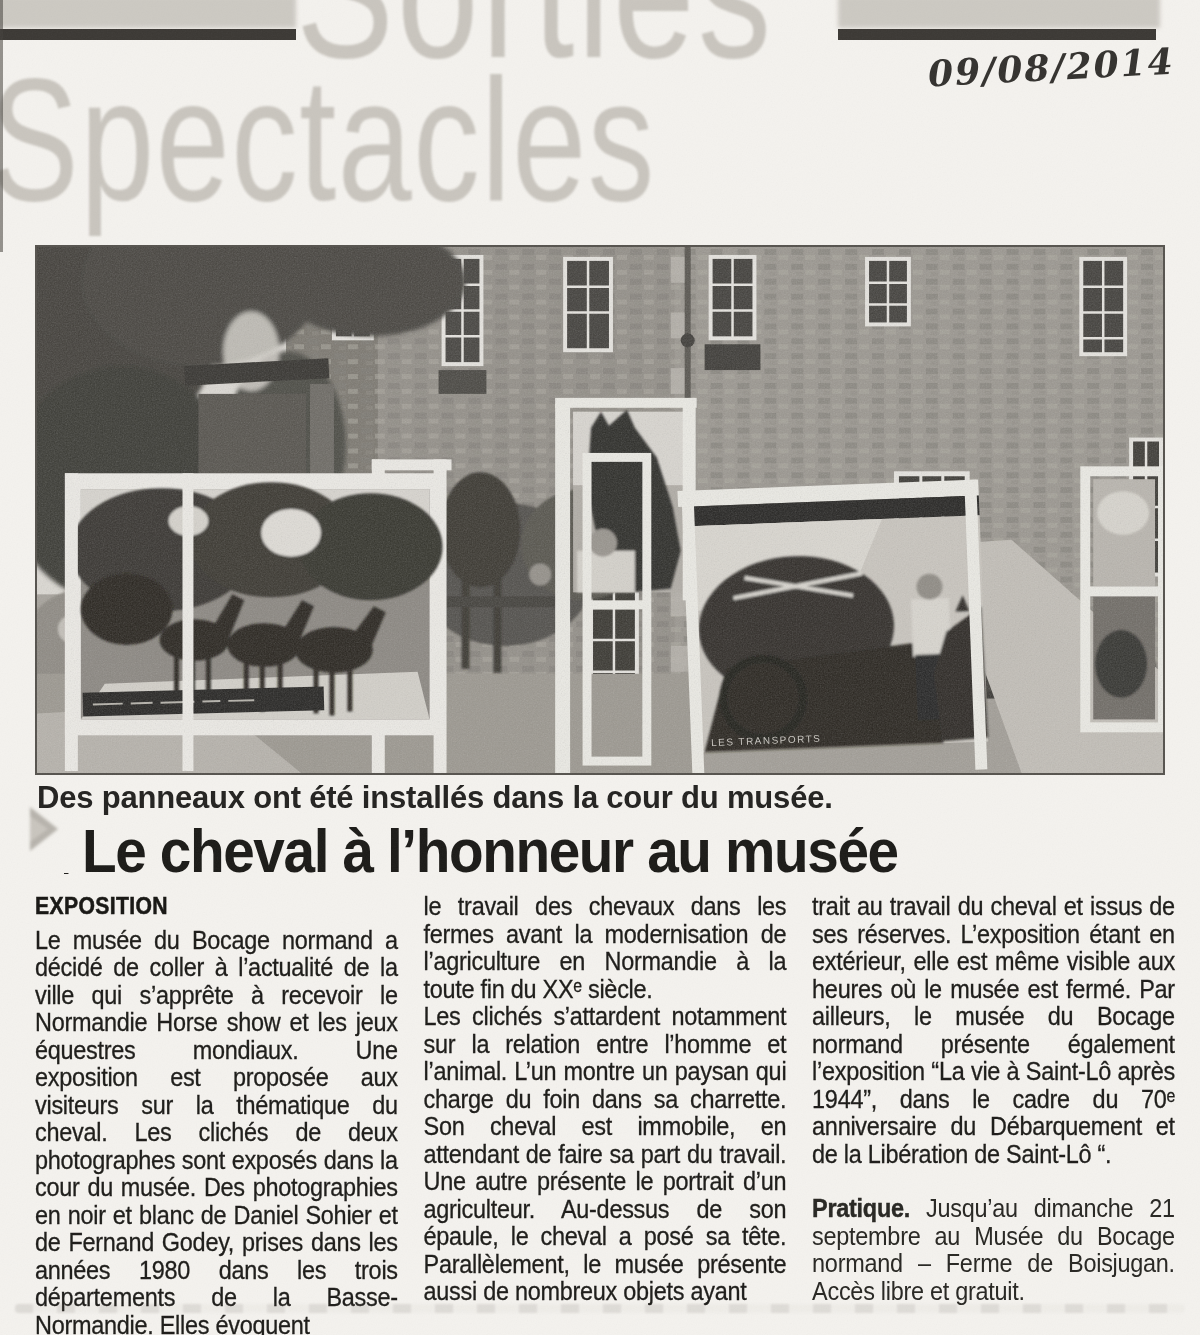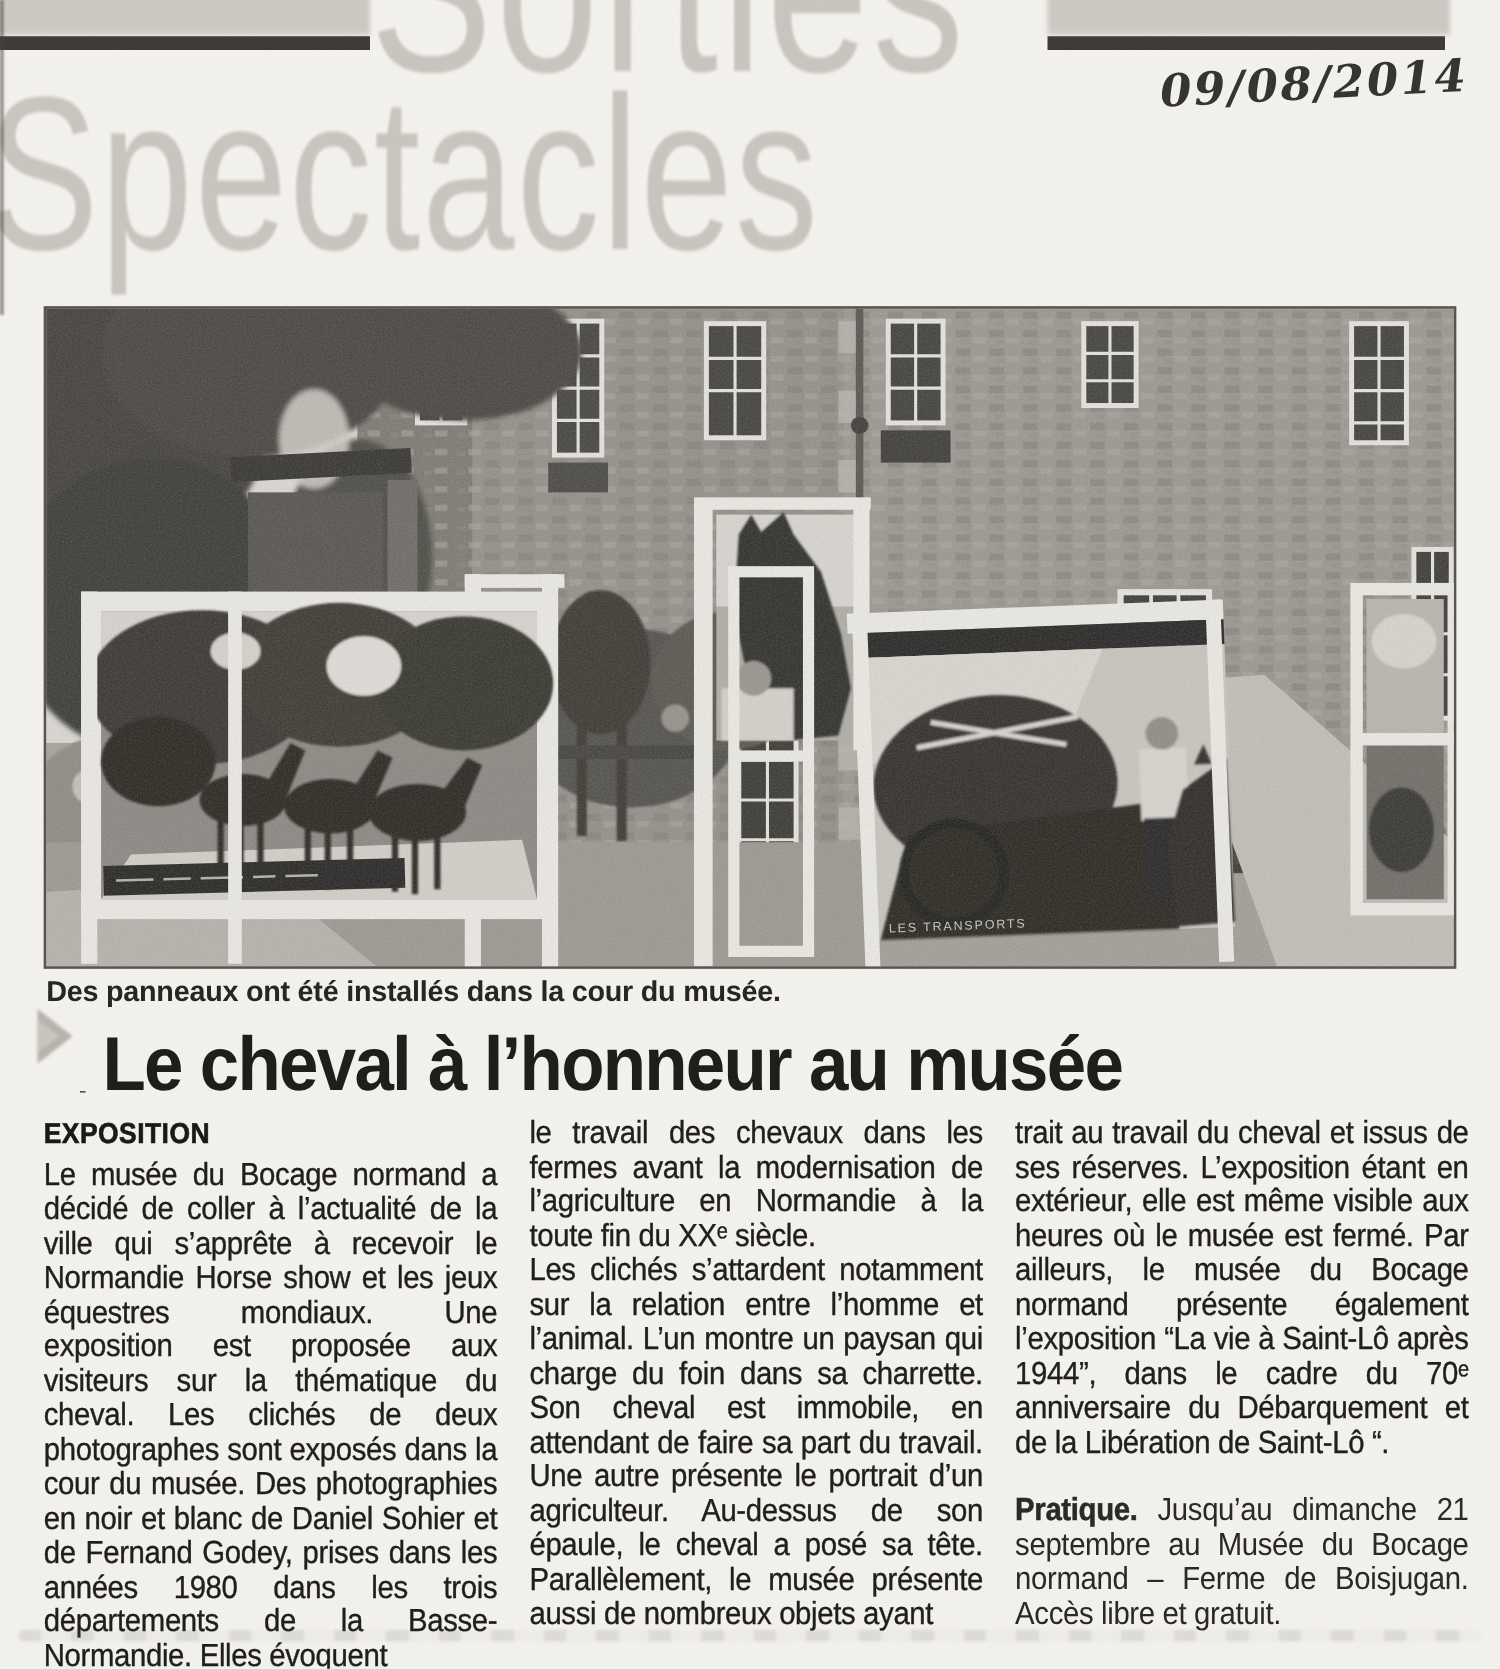--- a/index.html
+++ b/index.html
@@ -25,21 +25,21 @@
     position:absolute; left:928px; top:46px;
     font-family:"DejaVu Serif",serif; font-style:italic; font-weight:700;
     font-size:36px; letter-spacing:2px; color:#33312e;
     transform:rotate(-3deg);
   }
   .photo-fig {
     position:absolute; top:245px; left:35px; width:1130px; height:530px; margin:0;
     border:2px solid #56534e; box-sizing:border-box; background:#a8a49d;
   }
   .photo-fig svg { display:block; width:100%; height:100%; }
-  .caption { position:absolute; top:780px; left:37px; font-size:23px; font-weight:700; letter-spacing:-.2px; color:#232220; }
+  .caption { position:absolute; top:780px; left:37px; font-size:31px; font-weight:700; letter-spacing:-.2px; color:#232220; }
   .headline-row { position:absolute; top:804px; left:28px; width:1160px; white-space:nowrap;text-decoration:underline; }
   .chevron { display:inline-block; vertical-align:18px; filter:blur(1.4px); }
   .headline-row h1 {
     display:inline-block; margin:0 0 0 14px;
     font-size:61px; font-weight:700; letter-spacing:-1.5px; color:#1b1a17;
     transform:scaleX(.93); transform-origin:left top;
   }
   .columns {
     position:absolute; top:893px; left:35px; width:1239px;
     display:flex; gap:28px;

